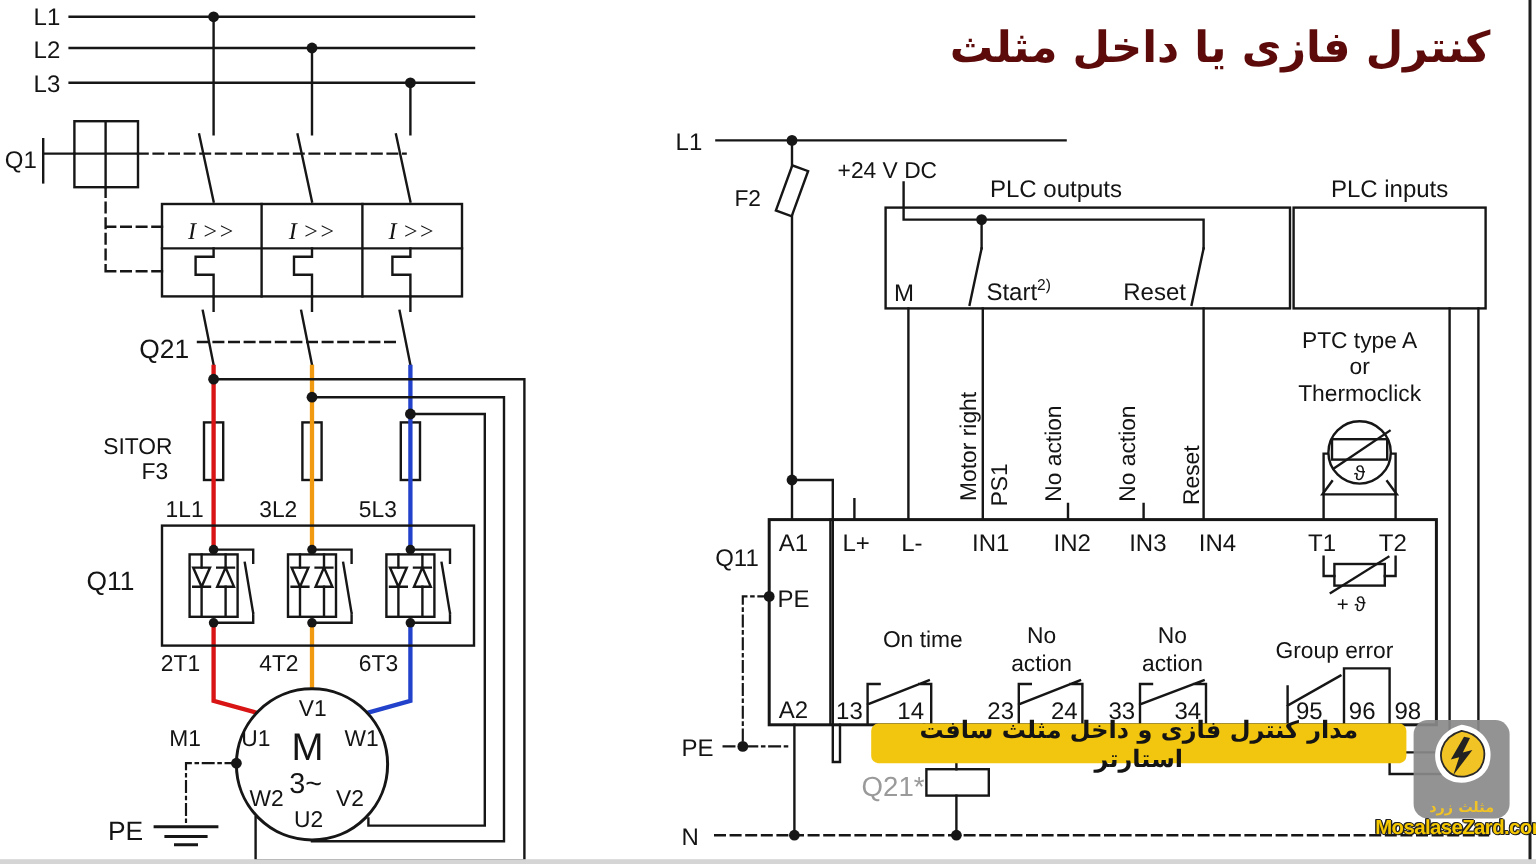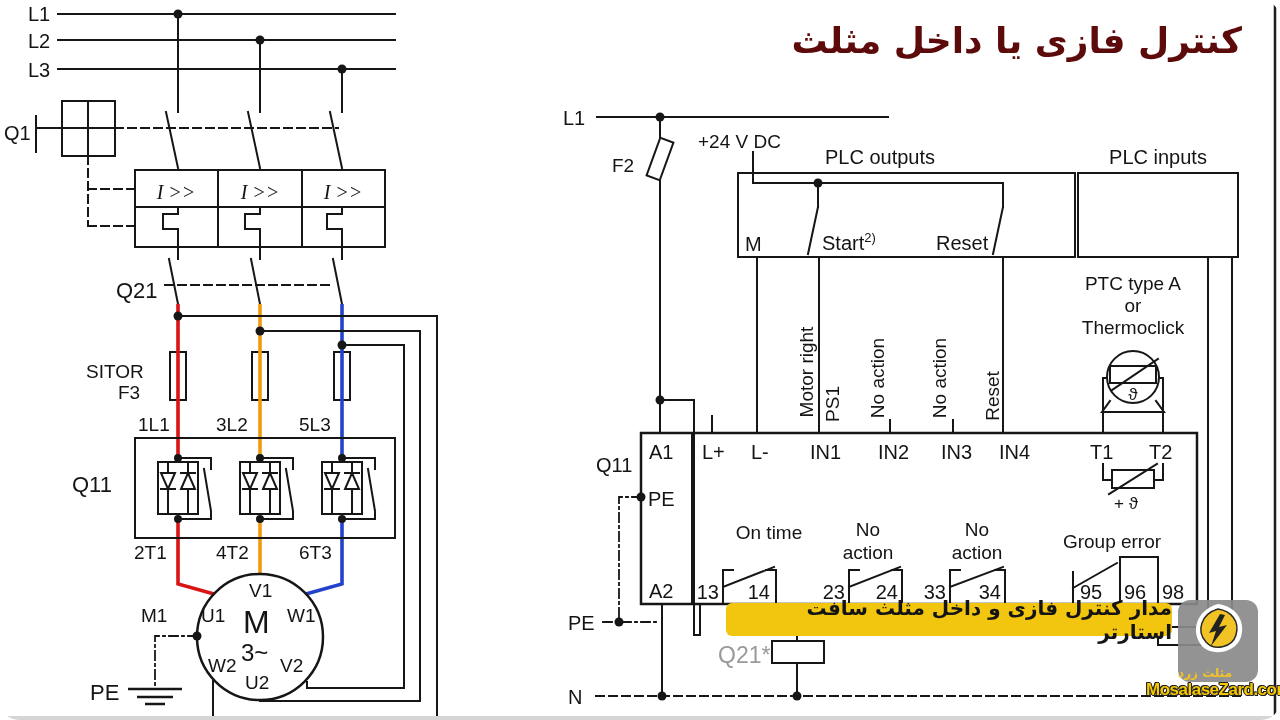--- a/index.html
+++ b/index.html
@@ -1,42 +1,42 @@
 <!DOCTYPE html>
 <html><head>
 <meta charset="utf-8">
 <style>
   html,body{margin:0;padding:0;background:#ffffff;}
   #stage{position:relative;width:1280px;height:720px;background:#ffffff;overflow:hidden;
-         font-family:"Liberation Sans","DejaVu Sans",sans-serif;border-radius:19px;}
+         font-family:"Liberation Sans","DejaVu Sans",sans-serif;}
   svg{position:absolute;left:0;top:0;}
   svg text{font-family:"Liberation Sans","DejaVu Sans",sans-serif;fill:#141414;}
   .w{stroke:#161616;stroke-width:2;fill:none;stroke-linecap:square;}
   .w25{stroke:#161616;stroke-width:2.5;fill:none;}
   .dsh{stroke-dasharray:8 5;}
   .dd{stroke-dasharray:9 4 2 4;stroke-width:1.8;}
   .rw{stroke:#d81414;stroke-width:3.6;fill:none;}
   .ow{stroke:#f09a12;stroke-width:3.6;fill:none;}
   .bw{stroke:#2342cb;stroke-width:3.6;fill:none;}
   .dot{fill:#161616;stroke:none;}
   .t14{font-size:13px;} .t17{font-size:17px;} .t19{font-size:19px;}
   .t20{font-size:20px;} .t22{font-size:22px;} .t24{font-size:24px;} .t32{font-size:32px;}
   .it{font-family:"Liberation Serif","DejaVu Serif",serif;font-style:italic;}
   #title{position:absolute;top:20px;right:38px;color:#5c0a0a;font-size:36px;font-weight:bold;
          font-family:"DejaVu Sans",sans-serif;direction:rtl;z-index:2;}
   .banner{position:absolute;display:flex;align-items:center;justify-content:center;
-          direction:rtl;font-family:"DejaVu Sans",sans-serif;font-weight:bold;z-index:3;}
+          direction:rtl;font-family:"DejaVu Sans",sans-serif;font-weight:bold;z-index:3;text-align:center;}
   #banner-yellow{left:726px;top:603px;width:446px;height:33px;background:#f2c50f;
                  border-radius:6px;color:#141414;font-size:20px;}
   #banner-black{left:730px;top:638px;width:442px;height:32px;background:rgba(22,22,22,0.93);
                 border-radius:6px;color:#ffffff;font-size:19px;}
   #q21-ghost{position:absolute;left:718px;top:642px;color:#9a9a9a;font-size:23px;z-index:4;}
   #logo-box{position:absolute;left:1178px;top:600px;width:80px;height:82px;
             background:rgba(138,138,138,0.92);border-radius:12px;z-index:5;}
-  #logo-fa{position:absolute;left:0;bottom:2px;width:100%;text-align:left;color:#f2c324;
+  #logo-fa{position:absolute;left:0;bottom:2px;width:100%;text-align:center;color:#f2c324;
            font-family:"DejaVu Sans",sans-serif;font-size:12px;font-weight:bold;direction:rtl;}
   #logo-site{position:absolute;left:1146px;top:680px;width:134px;text-align:center;z-index:5;
              color:#f6c800;font-size:17px;font-weight:bold;letter-spacing:-0.5px;
              text-shadow:1px 0 #222,-1px 0 #222,0 1px #222,0 -1px #222,1px 1px #222,-1px -1px #222;}
   #bottom-strip{position:absolute;left:0;top:716px;width:1280px;height:4px;background:#d5d5d5;z-index:1;}
 </style>
 </head>
 <body>
 
 <div id="stage">

